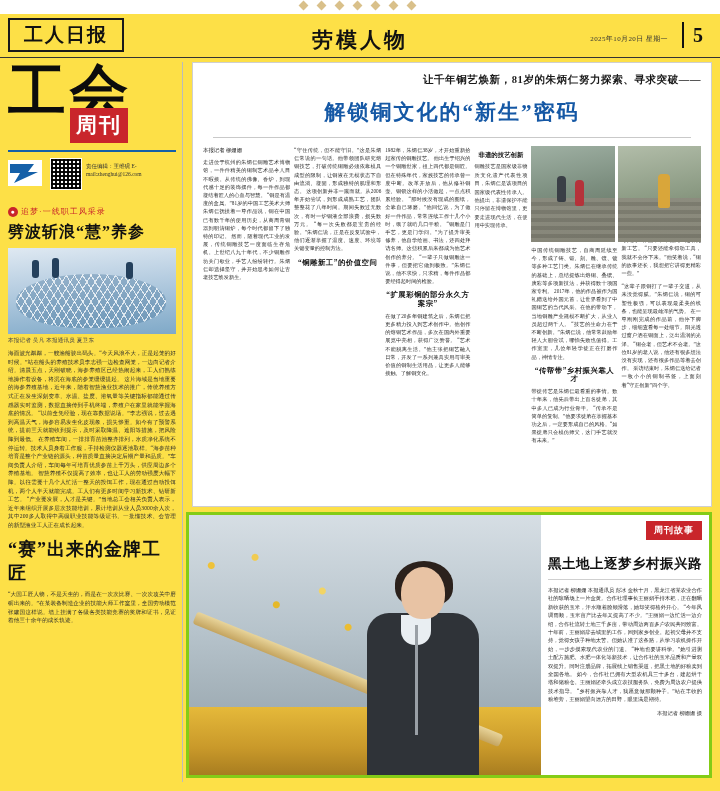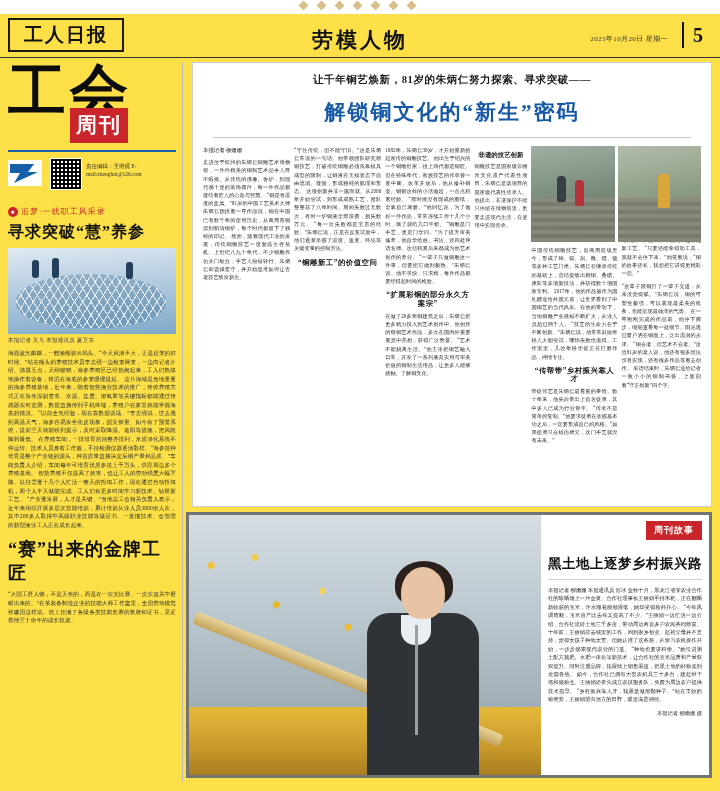--- a/index.html
+++ b/index.html
@@ -227,21 +227,21 @@
     position: absolute;
     left: 192px; top: 62px;
     width: 520px;
     height: 445px;
     border: 1px solid #cfcfcf;
     box-sizing: border-box;
     padding: 10px 10px 6px 10px;
     background: #fff;
   }
   .art-kicker {
-    text-align: center;
+    text-align: right;
     font-size: 10.5px;
     font-weight: bold;
     color: #1a1a1a;
     letter-spacing: 0.6px;
   }
   .art-headline {
     text-align: center;
     font-size: 21px;
     font-weight: bold;
     color: #1558a5;
@@ -329,21 +329,21 @@
     text-align: center;
     margin: 5px 0 3px 0;
     font-size: 6.4px;
   }
   
   .feature {
     position: absolute;
     left: 186px; top: 512px;
     width: 526px;
     height: 266px;
-    border: 3px solid #737373;
+    border: 3px solid #84cc16;
     box-sizing: border-box;
     background: #fff;
     display: flex;
   }
   .feature-photo {
     width: 352px;
     height: 100%;
     position: relative;
     overflow: hidden;
     background: linear-gradient(180deg, #cdd7de 0%, #9fb0bb 55%, #7d8b93 100%);
@@ -502,21 +502,21 @@
       <div class="qr"></div>
       <div class="contact-text">责任编辑：王维砚
 E-mail:zhenghui@126.com</div>
     </div>
 
     <div class="kicker">
       <span class="dot">●</span>
       <span>追梦·一线职工风采录</span>
     </div>
 
-    <div class="headline-1">寻求突破“慧”养参</div>
+    <div class="headline-1">劈波斩浪“慧”养参</div>
 
     <div class="photo-illus">
       <div class="net"></div>
       <div class="fig" style="left:24px;top:12px;width:7px;height:18px"></div>
       <div class="fig" style="left:44px;top:10px;width:7px;height:20px"></div>
       <div class="fig" style="left:118px;top:14px;width:7px;height:17px"></div>
     </div>
     <div class="caption">本报记者 吴凡 本报通讯员 夏卫东</div>
 
     <div class="body-text">海面波光粼粼，一艘渔船驶出码头。“今天风浪不大，正是起笼的好时候。”站在船头的养殖技术员李志强一边检查网笼，一边向记者介绍。清晨五点，天刚破晓，海参养殖区已经热闹起来，工人们熟练地操作着设备，将沉在海底的参笼缓缓提起。

